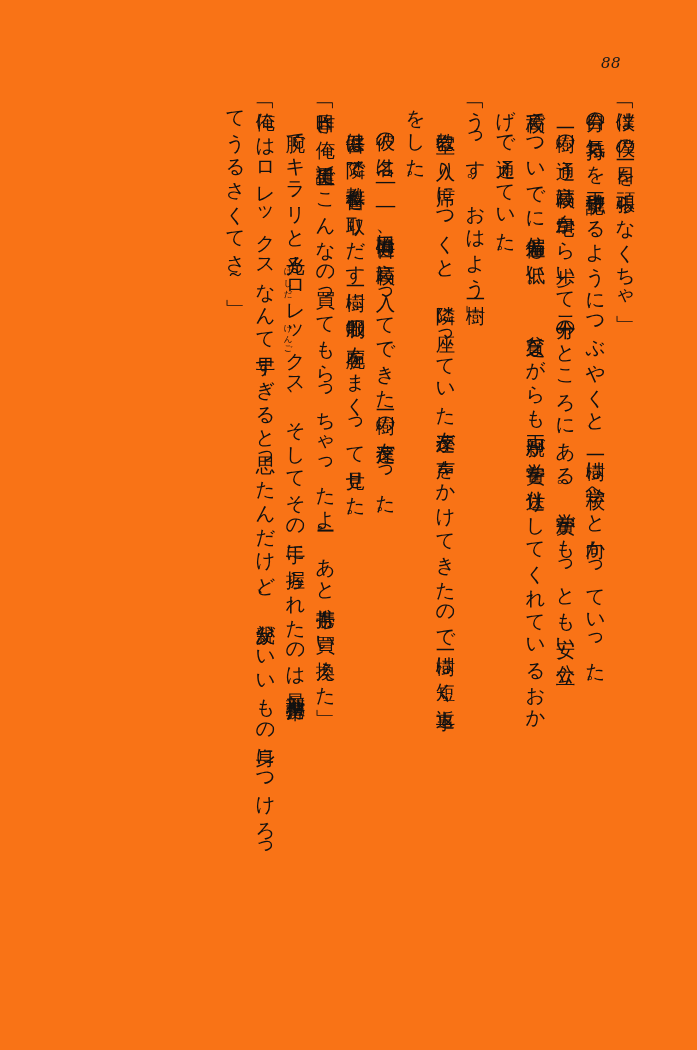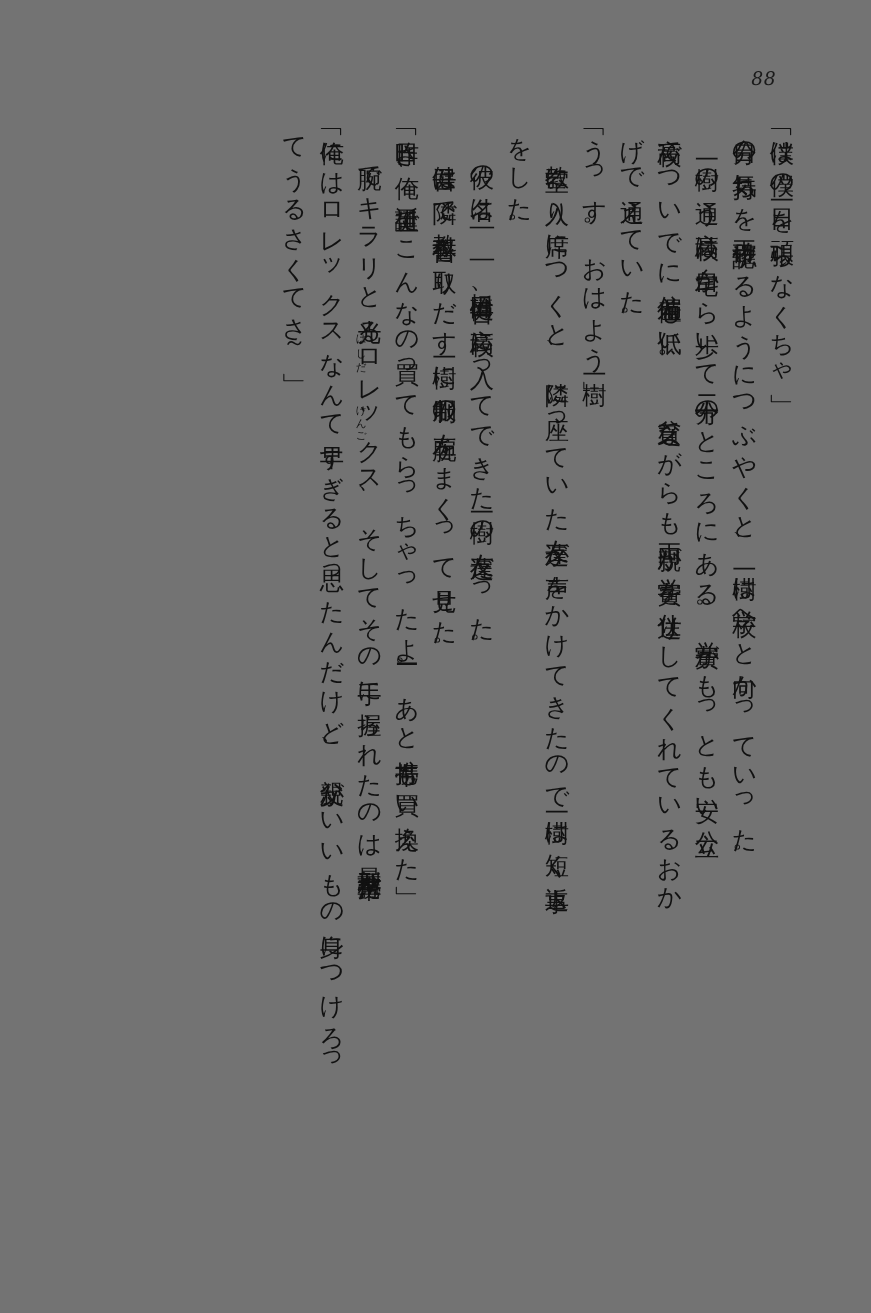--- a/index.html
+++ b/index.html
@@ -12,21 +12,21 @@
     height: 1050px;
     position: relative;
     font-family: "DejaVu Serif", "Liberation Serif", serif;
     color: #0d0d0d;
     overflow: hidden;
   }
 
   .page {
     position: absolute;
     inset: 0;
-    background: #737373;
+    background: #f97316;
   }
 
   
   .page-number {
     position: absolute;
     top: 54px;
     right: 76px;
     font-size: 15px;
     font-style: italic;
     font-family: "DejaVu Serif", "Liberation Serif", serif;

